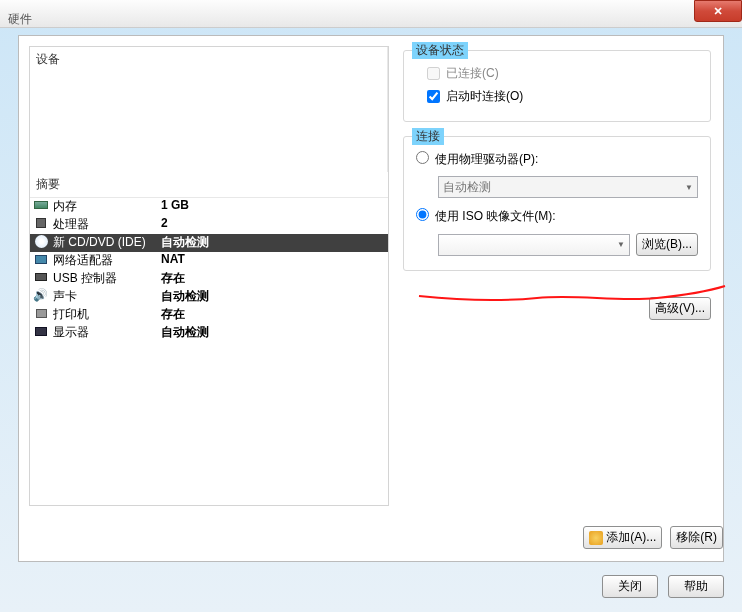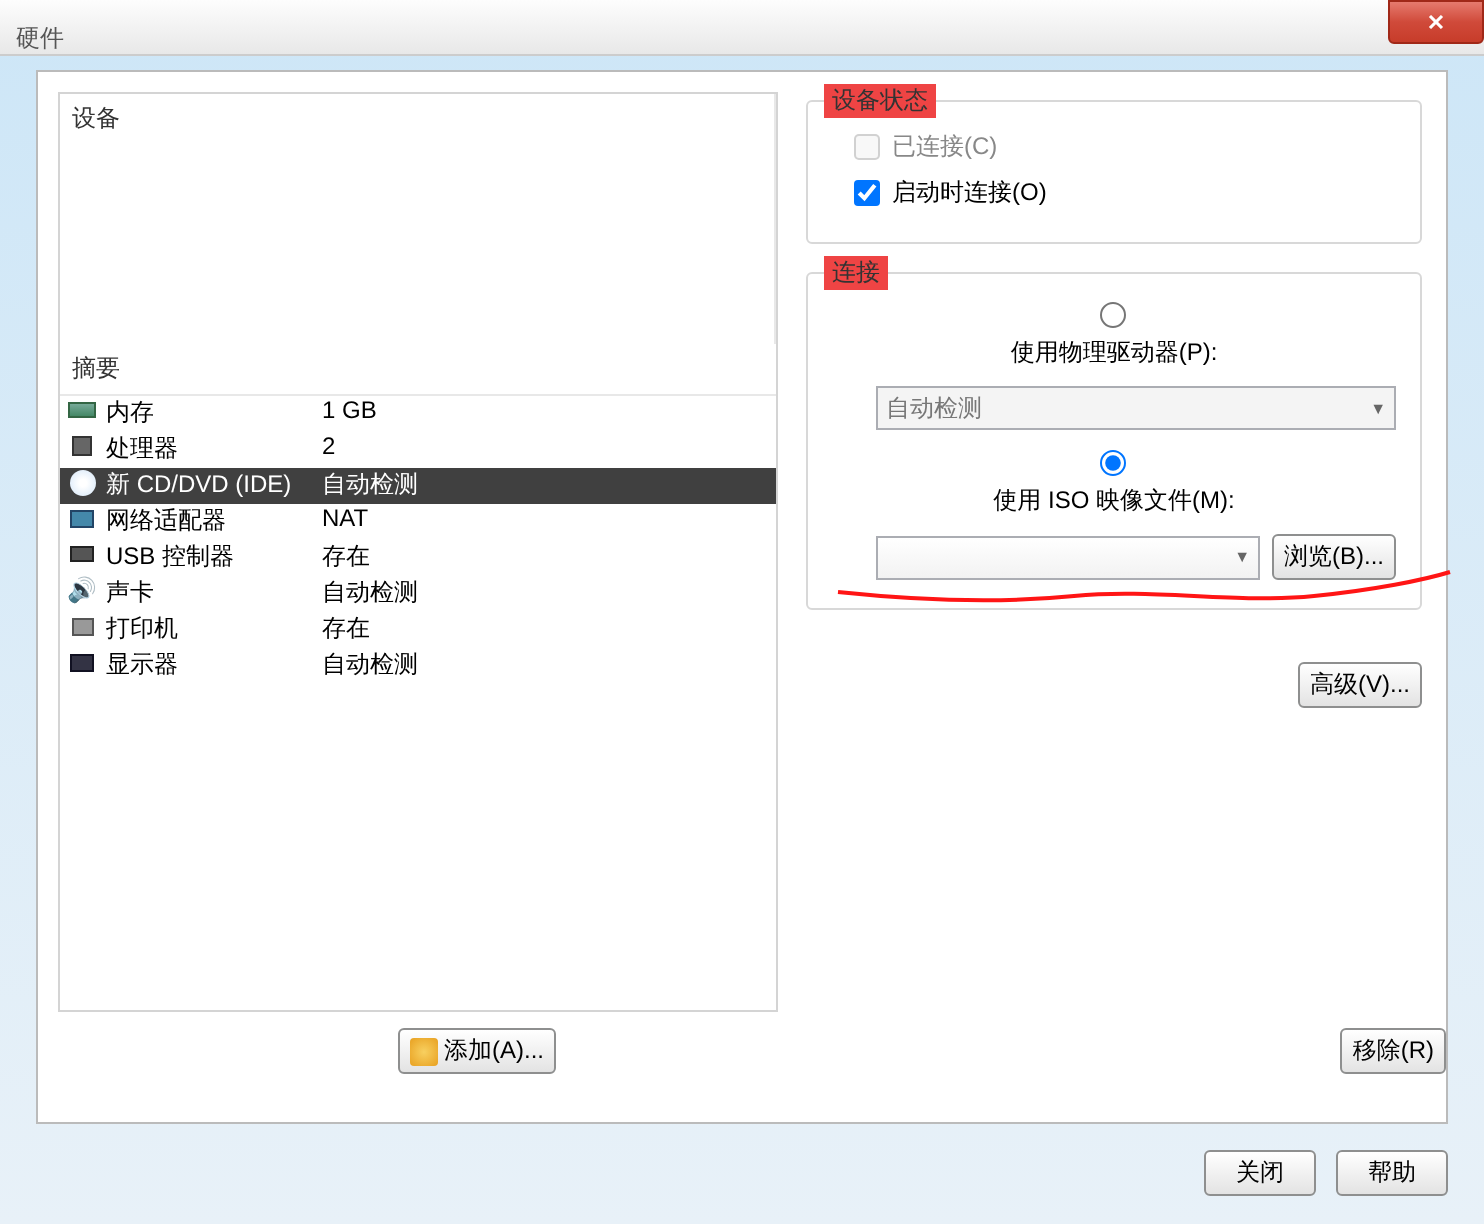--- a/index.html
+++ b/index.html
@@ -16,50 +16,50 @@
     
     .device-list { flex: 0 0 360px; border: 1px solid #d4d4d4; background: #fff; }
     .list-header { display: flex; background: #fff; border-bottom: 1px solid #e8e8e8; flex-direction: column; }
     .col-device { flex: 0 0 125px; padding: 4px 6px; border-right: 1px solid #e8e8e8; color: #333; }
     .col-summary { flex: 1; padding: 4px 6px; color: #333; }
     
     .device-row { display: flex; align-items: flex-start; height: 18px; cursor: default; }
     .device-row.selected { background: #404040; color: #fff; }
     .device-icon { width: 16px; height: 14px; margin: 0 4px 0 3px; display: flex; align-items: center; justify-content: center; font-size: 10px; }
     .device-name { flex: 0 0 102px; }
-    .device-summary { flex: 1; padding-left: 6px; }
+    .device-summary { flex: 1; padding-left: 6px; font-weight: bold; }
     .device-row.selected .device-summary { color: #fff; }
     
     .right-panel { flex: 1; padding: 4px 2px; }
     
     .group-box { border: 1px solid #d8d8d8; border-radius: 3px; padding: 14px 12px 10px 12px; margin-bottom: 14px; position: relative; }
-    .group-title { position: absolute; top: -9px; left: 8px; background: #ef4444; padding: 0 4px; color: #333; }
+    .group-title { position: absolute; top: -9px; left: 8px; background: #7dd3fc; padding: 0 4px; color: #333; }
     
     .checkbox-row { display: flex; align-items: center; margin-bottom: 6px; gap: 4px; margin-left: 11px; }
     .checkbox-row input { margin-right: 2px; }
     
-    .radio-row { display: flex; align-items: center; margin-bottom: 8px; gap: 4px; flex-direction: column; }
+    .radio-row { display: flex; align-items: flex-start; margin-bottom: 8px; gap: 4px; }
     .radio-row input { margin-right: 2px; }
     
     .indent-row { margin-left: 22px; margin-bottom: 10px; display: flex; align-items: center; gap: 8px; }
     
     .dropdown { height: 22px; border: 1px solid #abadb3; background: linear-gradient(to bottom, #fff, #f2f2f2); padding: 2px 4px; display: flex; align-items: center; justify-content: space-between; cursor: default; }
     .dropdown.disabled { background: #f4f4f4; color: #777; }
     .dropdown-arrow { font-size: 8px; color: #666; }
     
     .btn { height: 23px; padding: 0 5px; background: linear-gradient(to bottom, #fff, #e3e3e3); border: 1px solid #8e8f8f; border-radius: 3px; cursor: pointer; display: inline-flex; align-items: center; font-size: 12px; }
     
     .browse-row { display: flex; align-items: center; gap: 6px; margin-left: 22px; }
     .browse-dropdown { flex: 1; }
     
     .advanced-row { display: flex; justify-content: flex-end; margin-top: 26px; }
     
     .red-annotation { position: absolute; top: 246px; left: 398px; width: 312px; height: 26px; pointer-events: none; }
     
-    .bottom-buttons { position: absolute; bottom: 24px; left: 0; right: 0; display: flex; justify-content: space-between; gap: 8px; padding-left: 180px; }
+    .bottom-buttons { position: absolute; bottom: 12px; left: 0; right: 0; display: flex; justify-content: flex-end; gap: 8px; padding-left: 180px; }
     .btn-icon { display: inline-flex; align-items: center; gap: 3px; }
     .small-icon { width: 14px; height: 14px; display: inline-block; }
     
     .dialog-footer { position: absolute; bottom: 14px; right: 18px; display: flex; gap: 10px; }
     .dialog-footer .btn { width: 56px; justify-content: center; }
     
     .memory-icon { background: linear-gradient(#7a9, #486); border: 1px solid #364; width: 14px; height: 8px; }
     .cpu-icon { background: #666; width: 10px; height: 10px; border: 1px solid #333; }
     .cd-icon { border-radius: 50%; background: radial-gradient(circle, #fff 20%, #88b8e8 60%, #3b7cc4 100%); width: 13px; height: 13px; }
     .selected .cd-icon { background: radial-gradient(circle, #fff 20%, #d4e6f8 100%); }

